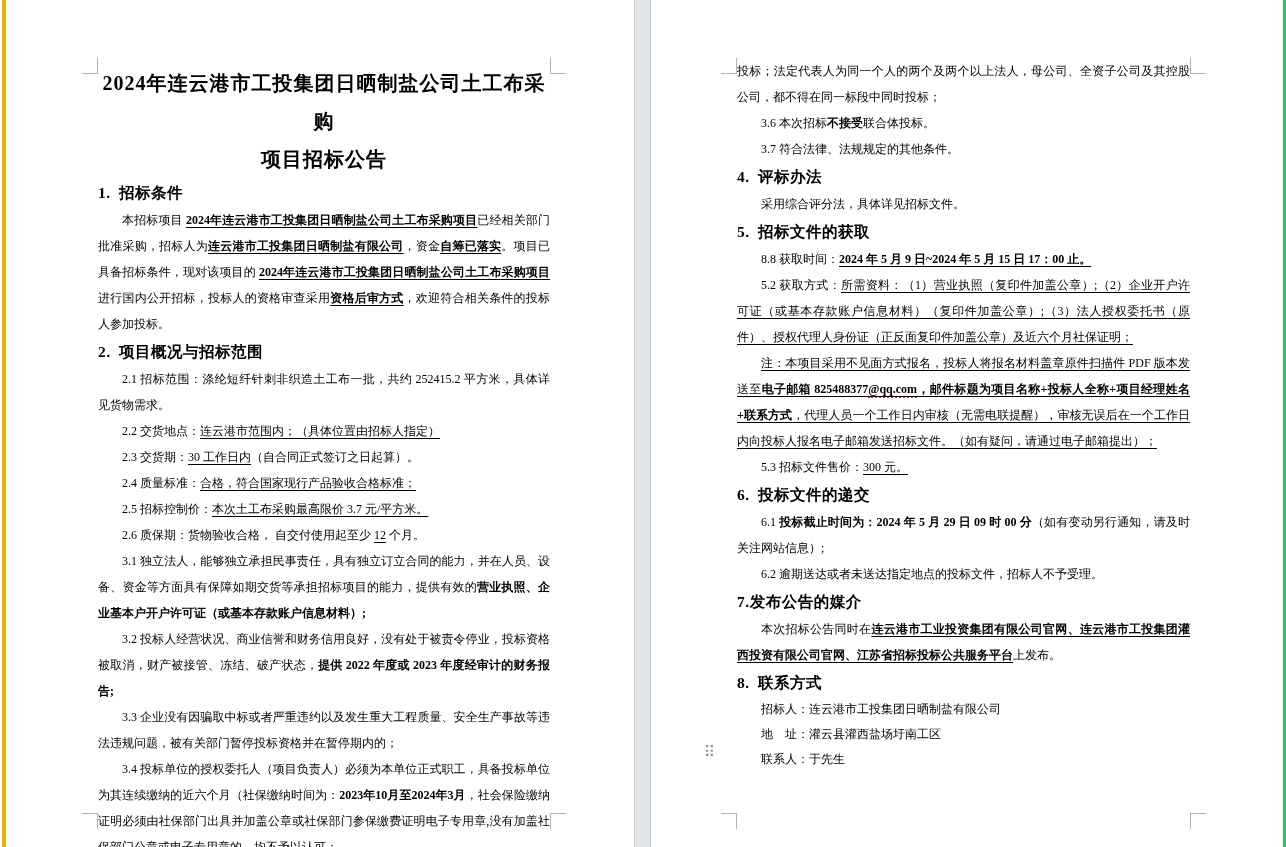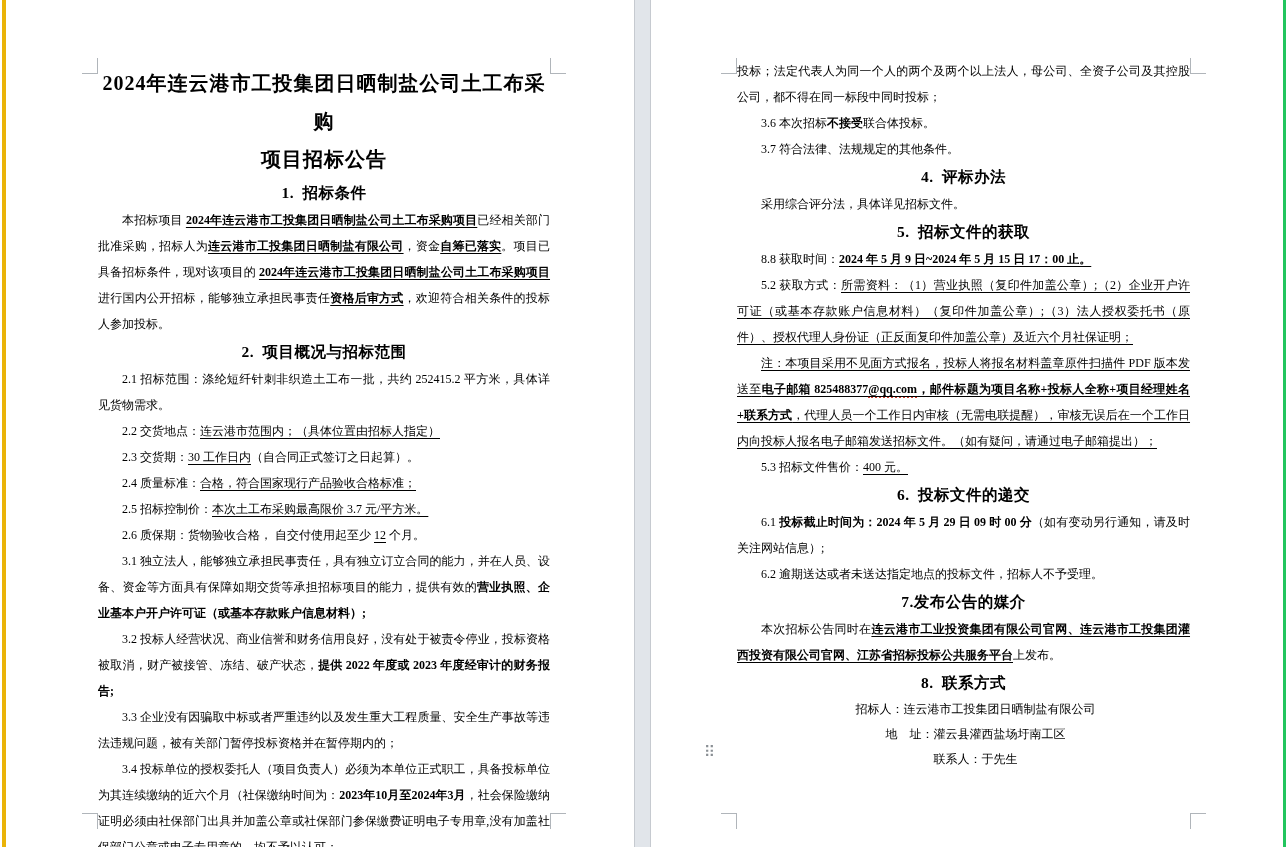--- a/index.html
+++ b/index.html
@@ -29,21 +29,21 @@
   .mark.br{border-left:1px solid #b0b5ba;border-top:1px solid #b0b5ba;top:813px;}
   .page-left .mark.tl,.page-left .mark.bl{left:76px;}
   .page-left .mark.tr,.page-left .mark.br{left:544px;}
   .page-right .mark.tl,.page-right .mark.bl{left:70px;}
   .page-right .mark.tr,.page-right .mark.br{left:539px;}
   
   .content{position:absolute;top:0;left:0;right:0;font-size:12px;line-height:26px;}
   .page-left .content{padding:64px 88px 0 92px;}
   .page-right .content{padding:58px 93px 0 86px;}
   
-  .blk{margin:0;text-align:center;}
+  .blk{margin:0;}
   .title{
     font-weight:bold;font-size:20px;line-height:38px;text-align:center;letter-spacing:1px;
   }
   .h{
     font-weight:bold;font-size:15.5px;line-height:20px;margin:5px 0 4px 0;letter-spacing:0.5px;
   }
   .p{text-indent:2em;text-align:justify;}
   .cont{text-align:justify;}
   .contact{padding-left:2em;line-height:25px;}
   
@@ -64,21 +64,21 @@
 
   <div class="page page-left">
     <div class="mark tl"></div>
     <div class="mark tr"></div>
     <div class="mark bl"></div>
     <div class="mark br"></div>
     <div class="content">
         <div class="blk title"><span>2024年连云港市工投集团日晒制盐公司土工布采购</span></div>
         <div class="blk title"><span>项目招标公告</span></div>
         <div class="blk h"><span>1. 招标条件</span></div>
-        <div class="blk p"><span>本招标项目 </span><span class="b u">2024年连云港市工投集团日晒制盐公司土工布采购项目</span><span>已经相关部门批准采购，招标人为</span><span class="b u">连云港市工投集团日晒制盐有限公司</span><span>，资金</span><span class="b u">自筹已落实</span><span>。项目已具备招标条件，现对该项目的 </span><span class="b u">2024年连云港市工投集团日晒制盐公司土工布采购项目</span><span>进行国内公开招标，能够独立承担民事责任</span><span class="b u">资格后审方式</span><span>，欢迎符合相关条件的投标人参加投标。</span></div>
+        <div class="blk p"><span>本招标项目 </span><span class="b u">2024年连云港市工投集团日晒制盐公司土工布采购项目</span><span>已经相关部门批准采购，招标人为</span><span class="b u">连云港市工投集团日晒制盐有限公司</span><span>，资金</span><span class="b u">自筹已落实</span><span>。项目已具备招标条件，现对该项目的 </span><span class="b u">2024年连云港市工投集团日晒制盐公司土工布采购项目</span><span>进行国内公开招标，投标人的资格审查采用</span><span class="b u">资格后审方式</span><span>，欢迎符合相关条件的投标人参加投标。</span></div>
         <div class="blk h"><span>2. 项目概况与招标范围</span></div>
         <div class="blk p"><span>2.1 招标范围：涤纶短纤针刺非织造土工布一批，共约 252415.2 平方米，具体详见货物需求。</span></div>
         <div class="blk p"><span>2.2 交货地点：</span><span class="u">连云港市范围内；（具体位置由招标人指定）</span></div>
         <div class="blk p"><span>2.3 交货期：</span><span class="u">30 工作日内</span><span>（自合同正式签订之日起算）。</span></div>
         <div class="blk p"><span>2.4 质量标准：</span><span class="u">合格，符合国家现行产品验收合格标准；</span></div>
         <div class="blk p"><span>2.5 招标控制价：</span><span class="u">本次土工布采购最高限价 3.7 元/平方米。</span></div>
         <div class="blk p"><span>2.6 质保期：货物验收合格， 自交付使用起至少 </span><span class="u">12</span><span> 个月。</span></div>
         <div class="blk p"><span>3.1 独立法人，能够独立承担民事责任，具有独立订立合同的能力，并在人员、设备、资金等方面具有保障如期交货等承担招标项目的能力，提供有效的</span><span class="b">营业执照、企业基本户开户许可证（或基本存款账户信息材料）;</span></div>
         <div class="blk p"><span>3.2 投标人经营状况、商业信誉和财务信用良好，没有处于被责令停业，投标资格被取消，财产被接管、冻结、破产状态，</span><span class="b">提供 2022 年度或 2023 年度经审计的财务报告;</span></div>
         <div class="blk p"><span>3.3 企业没有因骗取中标或者严重违约以及发生重大工程质量、安全生产事故等违法违规问题，被有关部门暂停投标资格并在暂停期内的；</span></div>
@@ -96,21 +96,21 @@
     <div class="content">
         <div class="blk cont"><span>投标；法定代表人为同一个人的两个及两个以上法人，母公司、全资子公司及其控股公司，都不得在同一标段中同时投标；</span></div>
         <div class="blk p"><span>3.6 本次招标</span><span class="b">不接受</span><span>联合体投标。</span></div>
         <div class="blk p"><span>3.7 符合法律、法规规定的其他条件。</span></div>
         <div class="blk h"><span>4. 评标办法</span></div>
         <div class="blk p"><span>采用综合评分法，具体详见招标文件。</span></div>
         <div class="blk h"><span>5. 招标文件的获取</span></div>
         <div class="blk p"><span>8.8 获取时间：</span><span class="b u">2024 年 5 月 9 日~2024 年 5 月 15 日 17：00 止。</span></div>
         <div class="blk p"><span>5.2 获取方式：</span><span class="u">所需资料：（1）营业执照（复印件加盖公章）;（2）企业开户许可证（或基本存款账户信息材料）（复印件加盖公章）;（3）法人授权委托书（原件）、授权代理人身份证（正反面复印件加盖公章）及近六个月社保证明；</span></div>
         <div class="blk p"><span class="u">注：本项目采用不见面方式报名，投标人将报名材料盖章原件扫描件 PDF 版本发送至</span><span class="b u">电子邮箱 825488377</span><span class="b u r">@qq.com</span><span class="b u">，邮件标题为项目名称+投标人全称+项目经理姓名+联系方式</span><span class="u">，代理人员一个工作日内审核（无需电联提醒），审核无误后在一个工作日内向投标人报名电子邮箱发送招标文件。（如有疑问，请通过电子邮箱提出）；</span></div>
-        <div class="blk p"><span>5.3 招标文件售价：</span><span class="u">400 元。</span></div>
+        <div class="blk p"><span>5.3 招标文件售价：</span><span class="u">300 元。</span></div>
         <div class="blk h"><span>6. 投标文件的递交</span></div>
         <div class="blk p"><span>6.1 </span><span class="b">投标截止时间为：2024 年 5 月 29 日 09 时 00 分</span><span>（如有变动另行通知，请及时关注网站信息）;</span></div>
         <div class="blk p"><span>6.2 逾期送达或者未送达指定地点的投标文件，招标人不予受理。</span></div>
         <div class="blk h"><span>7.发布公告的媒介</span></div>
         <div class="blk p"><span>本次招标公告同时在</span><span class="b u">连云港市工业投资集团有限公司官网、连云港市工投集团灌西投资有限公司官网、江苏省招标投标公共服务平台</span><span>上发布。</span></div>
         <div class="blk h"><span>8. 联系方式</span></div>
         <div class="blk contact"><span>招标人：连云港市工投集团日晒制盐有限公司</span></div>
         <div class="blk contact"><span>地　址：灌云县灌西盐场圩南工区</span></div>
         <div class="blk contact"><span>联系人：于先生</span></div>
       </div>

